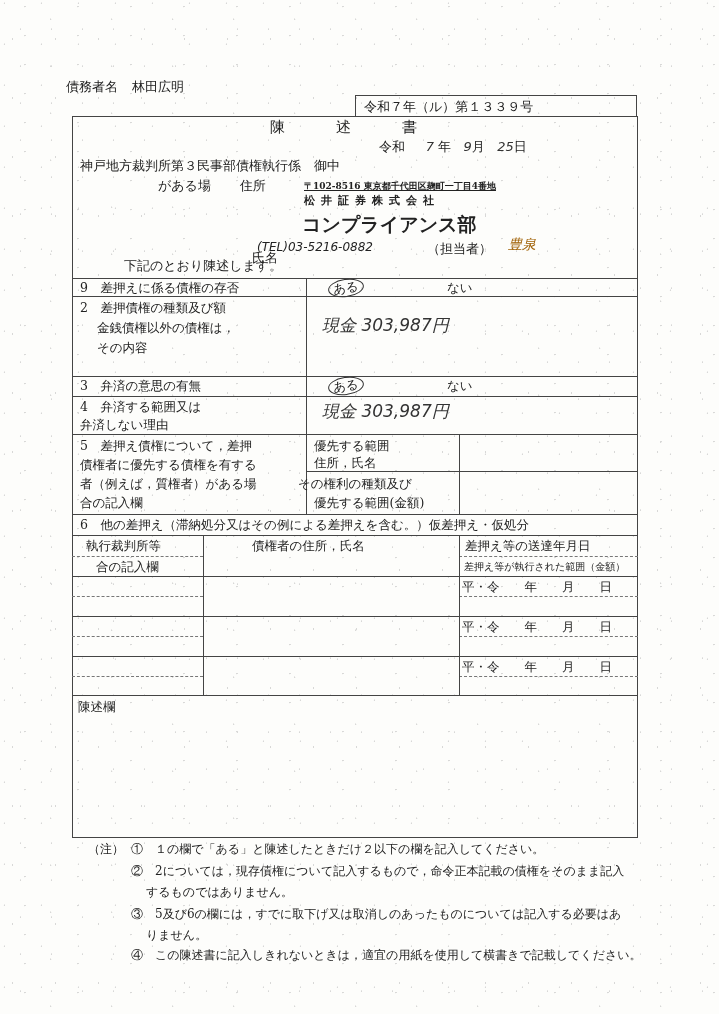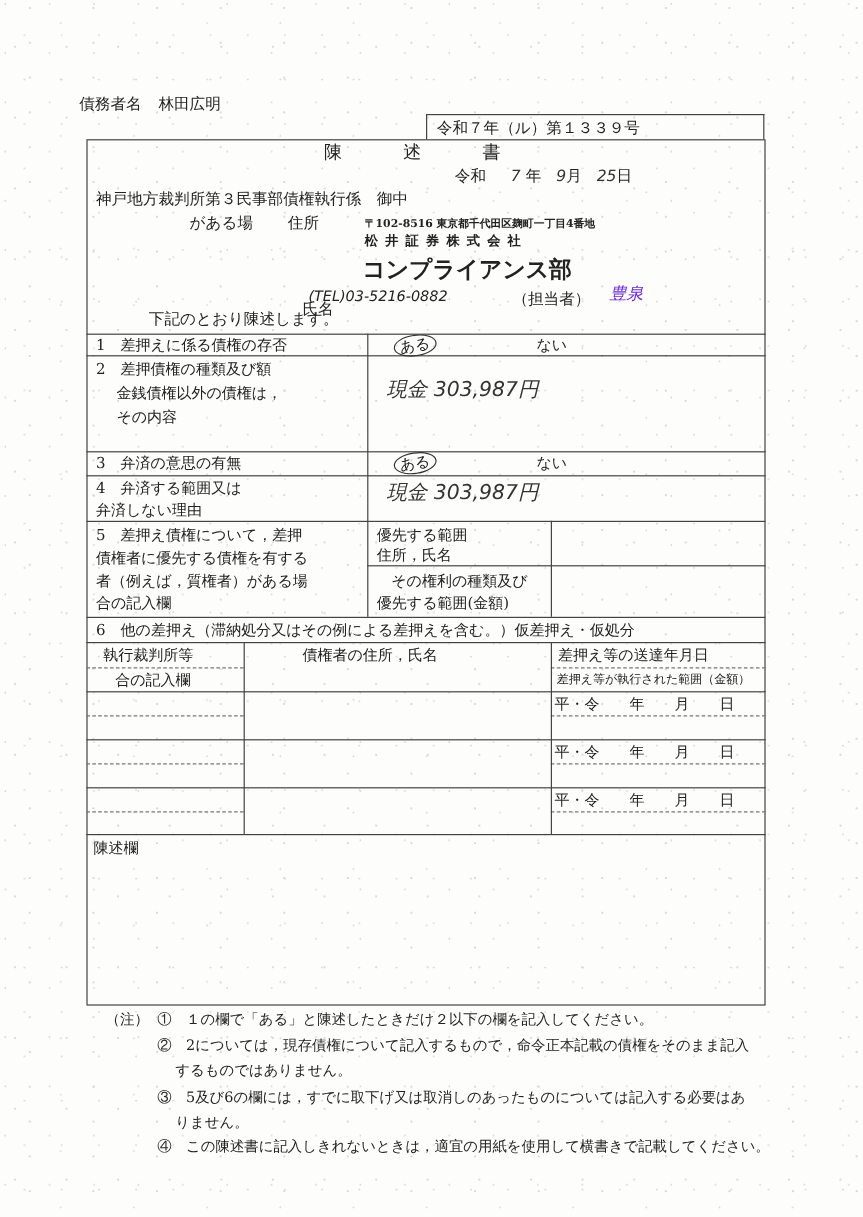--- a/index.html
+++ b/index.html
@@ -23,27 +23,27 @@
   .abs { position: absolute; white-space: nowrap; }
   .debtor { left: 66px; top: 78px; font-size: 13px; }
   .debtor span + span { margin-left: 14px; }
   .caseno { left: 355px; top: 95px; width: 282px; height: 21px; border: 1.3px solid #444; border-bottom: none; box-sizing: border-box; font-size: 13px; padding: 2px 8px; }
   .frame { left: 72px; top: 116px; width: 566px; height: 722px; border: 1.3px solid #444; box-sizing: border-box; }
   .title { left: 270px; top: 118px; font-size: 15px; letter-spacing: 18px; }
   .date { left: 379px; top: 138px; font-size: 13px; }
   .date .hw { font-family: "DejaVu Sans", sans-serif; font-style: italic; font-size: 13px; color: #333; }
   .court { left: 80px; top: 157px; font-size: 13px; }
   .third { left: 158px; top: 177px; font-size: 13px; }
-  .addr { left: 304px; top: 180px; font-size: 9px; font-weight: bold; }
+  .addr { left: 304px; top: 180px; font-size: 9px; font-weight: bold; text-decoration: underline; }
   .company { left: 304px; top: 193px; font-size: 11px; font-weight: bold; letter-spacing: 6px; text-align: center; }
   .name-lbl { left: 252px; top: 217px; font-size: 13px; margin-top: 32px; }
   .name-val { left: 302px; top: 212px; font-size: 19px; font-weight: bold; font-family: "DejaVu Sans", sans-serif; }
   .tel { left: 257px; top: 240px; font-size: 12px; font-family: "DejaVu Sans", sans-serif; font-style: italic; }
   .tanto { left: 427px; top: 240px; font-size: 13px; }
-  .tanto-hw { left: 508px; top: 236px; font-size: 14px; font-style: italic; color: #6d28d9; }
+  .tanto-hw { left: 508px; top: 236px; font-size: 14px; font-style: italic; color: #a16207; }
   .intro { left: 104px; top: 257px; font-size: 13px; margin-left: 20px; }
 
   .hl { position: absolute; height: 0; border-top: 1.3px solid #444; }
   .hl.thin { border-top: 1px dashed #777; }
   .vl { position: absolute; width: 0; border-left: 1.3px solid #444; }
   .cell { position: absolute; font-size: 12.5px; line-height: 19px; white-space: nowrap; }
   .hw-big { font-family: "DejaVu Sans", sans-serif; font-style: italic; font-size: 17px; color: #333; }
   .circle { display: inline-block; border: 1.2px solid #333; border-radius: 50%; padding: 0 4px; line-height: 16px; transform: rotate(-8deg); }
   .small { font-size: 10px; }
   .note { position: absolute; font-size: 12px; white-space: nowrap; }
@@ -100,21 +100,21 @@
 <div class="hl" style="left:72px;width:566px;top:656px"></div>
 <div class="hl thin" style="left:72px;width:131px;top:676px"></div>
 <div class="hl thin" style="left:459px;width:179px;top:676px"></div>
 <div class="hl" style="left:72px;width:566px;top:695px"></div>
 
 <div class="vl" style="left:306px;top:278px;height:236px"></div>
 <div class="vl" style="left:459px;top:434px;height:80px"></div>
 <div class="vl" style="left:203px;top:535px;height:160px"></div>
 <div class="vl" style="left:459px;top:535px;height:160px"></div>
 
-<div class="cell" style="left:80px;top:278px">1　差押えに係る債権の存否</div>
+<div class="cell" style="left:80px;top:278px">9　差押えに係る債権の存否</div>
 <div class="cell" style="left:328px;top:278px"><span class="circle">ある</span></div>
 <div class="cell" style="left:447px;top:278px">ない</div>
 
 <div class="cell" style="left:80px;top:298px">2　差押債権の種類及び額</div>
 <div class="cell" style="left:97px;top:318px">金銭債権以外の債権は，</div>
 <div class="cell" style="left:97px;top:338px">その内容</div>
 <div class="cell hw-big" style="left:322px;top:316px">現金 303,987円</div>
 
 <div class="cell" style="left:80px;top:376px">3　弁済の意思の有無</div>
 <div class="cell" style="left:328px;top:376px"><span class="circle">ある</span></div>
@@ -123,21 +123,21 @@
 <div class="cell" style="left:80px;top:397px">4　弁済する範囲又は</div>
 <div class="cell" style="left:80px;top:415px">弁済しない理由</div>
 <div class="cell hw-big" style="left:322px;top:402px">現金 303,987円</div>
 
 <div class="cell" style="left:80px;top:436px">5　差押え債権について，差押</div>
 <div class="cell" style="left:80px;top:455px">債権者に優先する債権を有する</div>
 <div class="cell" style="left:80px;top:474px">者（例えば，質権者）がある場</div>
 <div class="cell" style="left:80px;top:493px">合の記入欄</div>
 <div class="cell" style="left:314px;top:436px">優先する範囲</div>
 <div class="cell" style="left:314px;top:453px">住所，氏名</div>
-<div class="cell" style="left:326px;top:474px">その権利の種類及び</div>
+<div class="cell" style="left:298px;top:474px">その権利の種類及び</div>
 <div class="cell" style="left:314px;top:493px">優先する範囲(金額)</div>
 <div class="cell" style="left:462px;top:436px;width:170px;height:34px"></div>
 <div class="cell" style="left:462px;top:474px;width:170px;height:38px"></div>
 
 <div class="cell" style="left:80px;top:515px">6　他の差押え（滞納処分又はその例による差押えを含む。）仮差押え・仮処分</div>
 <div class="cell" style="left:86px;top:536px">執行裁判所等</div>
 <div class="cell" style="left:96px;top:557px">合の記入欄</div>
 <div class="cell" style="left:252px;top:536px">債権者の住所，氏名</div>
 <div class="cell" style="left:465px;top:536px">差押え等の送達年月日</div>
 <div class="cell small" style="left:464px;top:557px">差押え等が執行された範囲（金額）</div>

